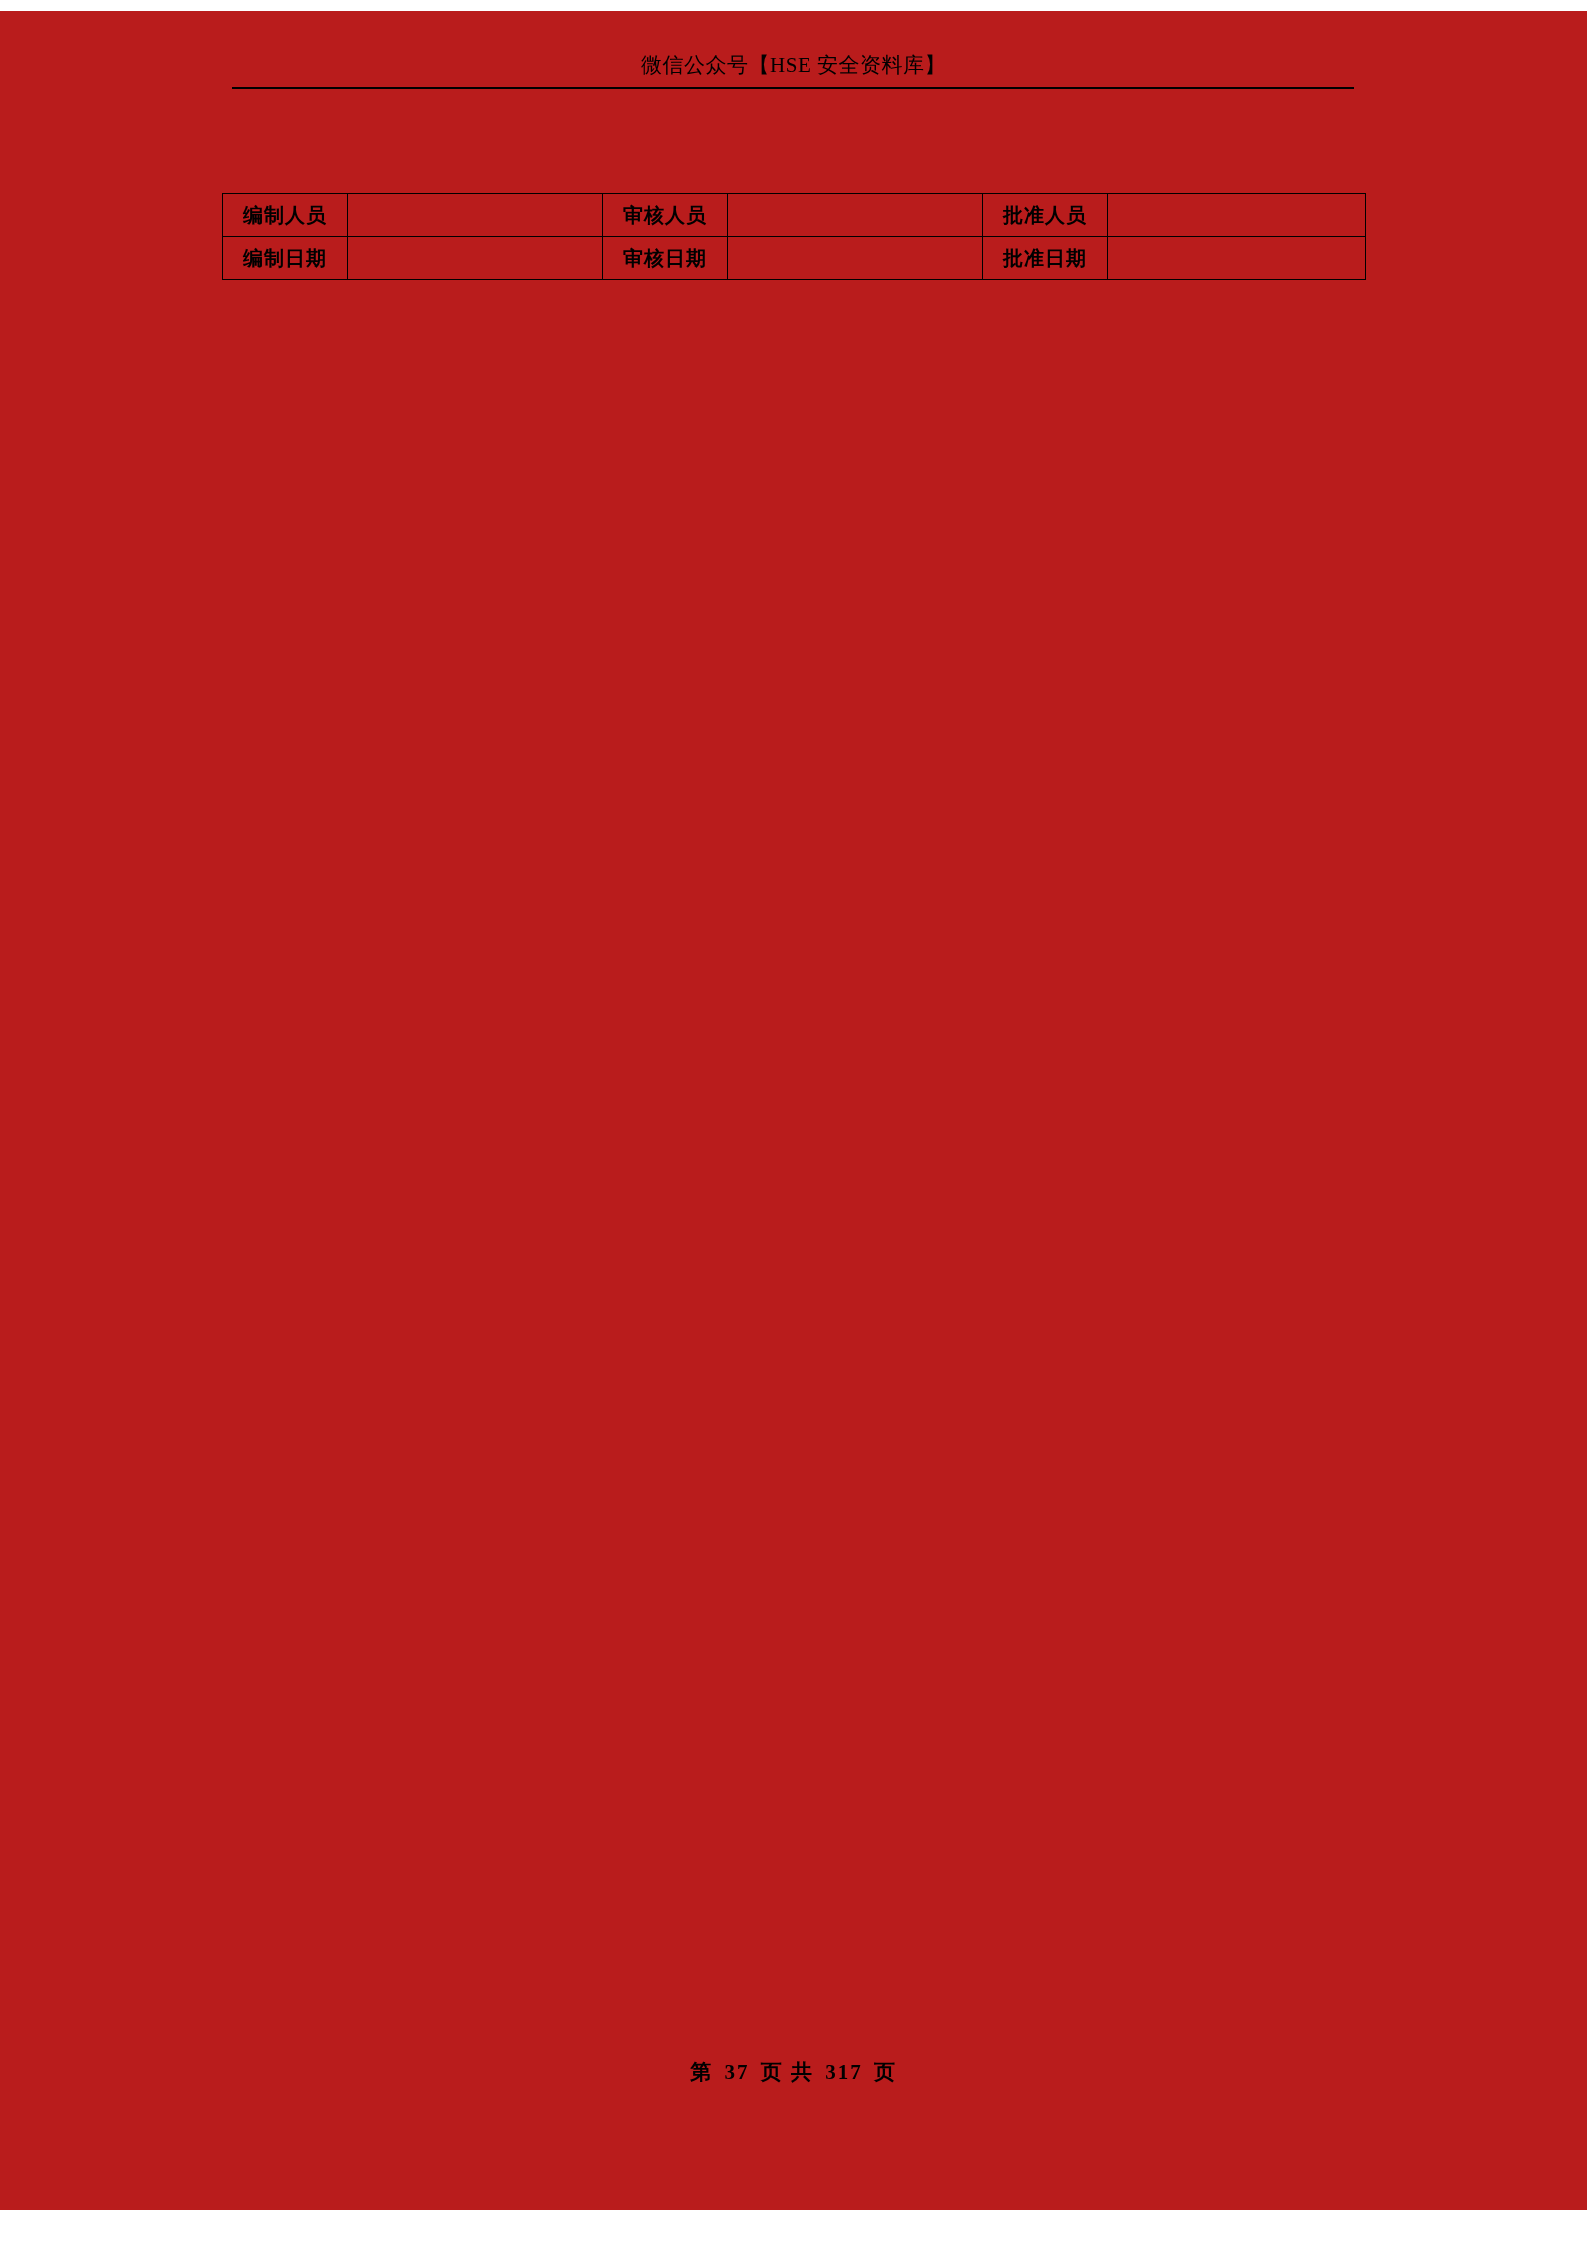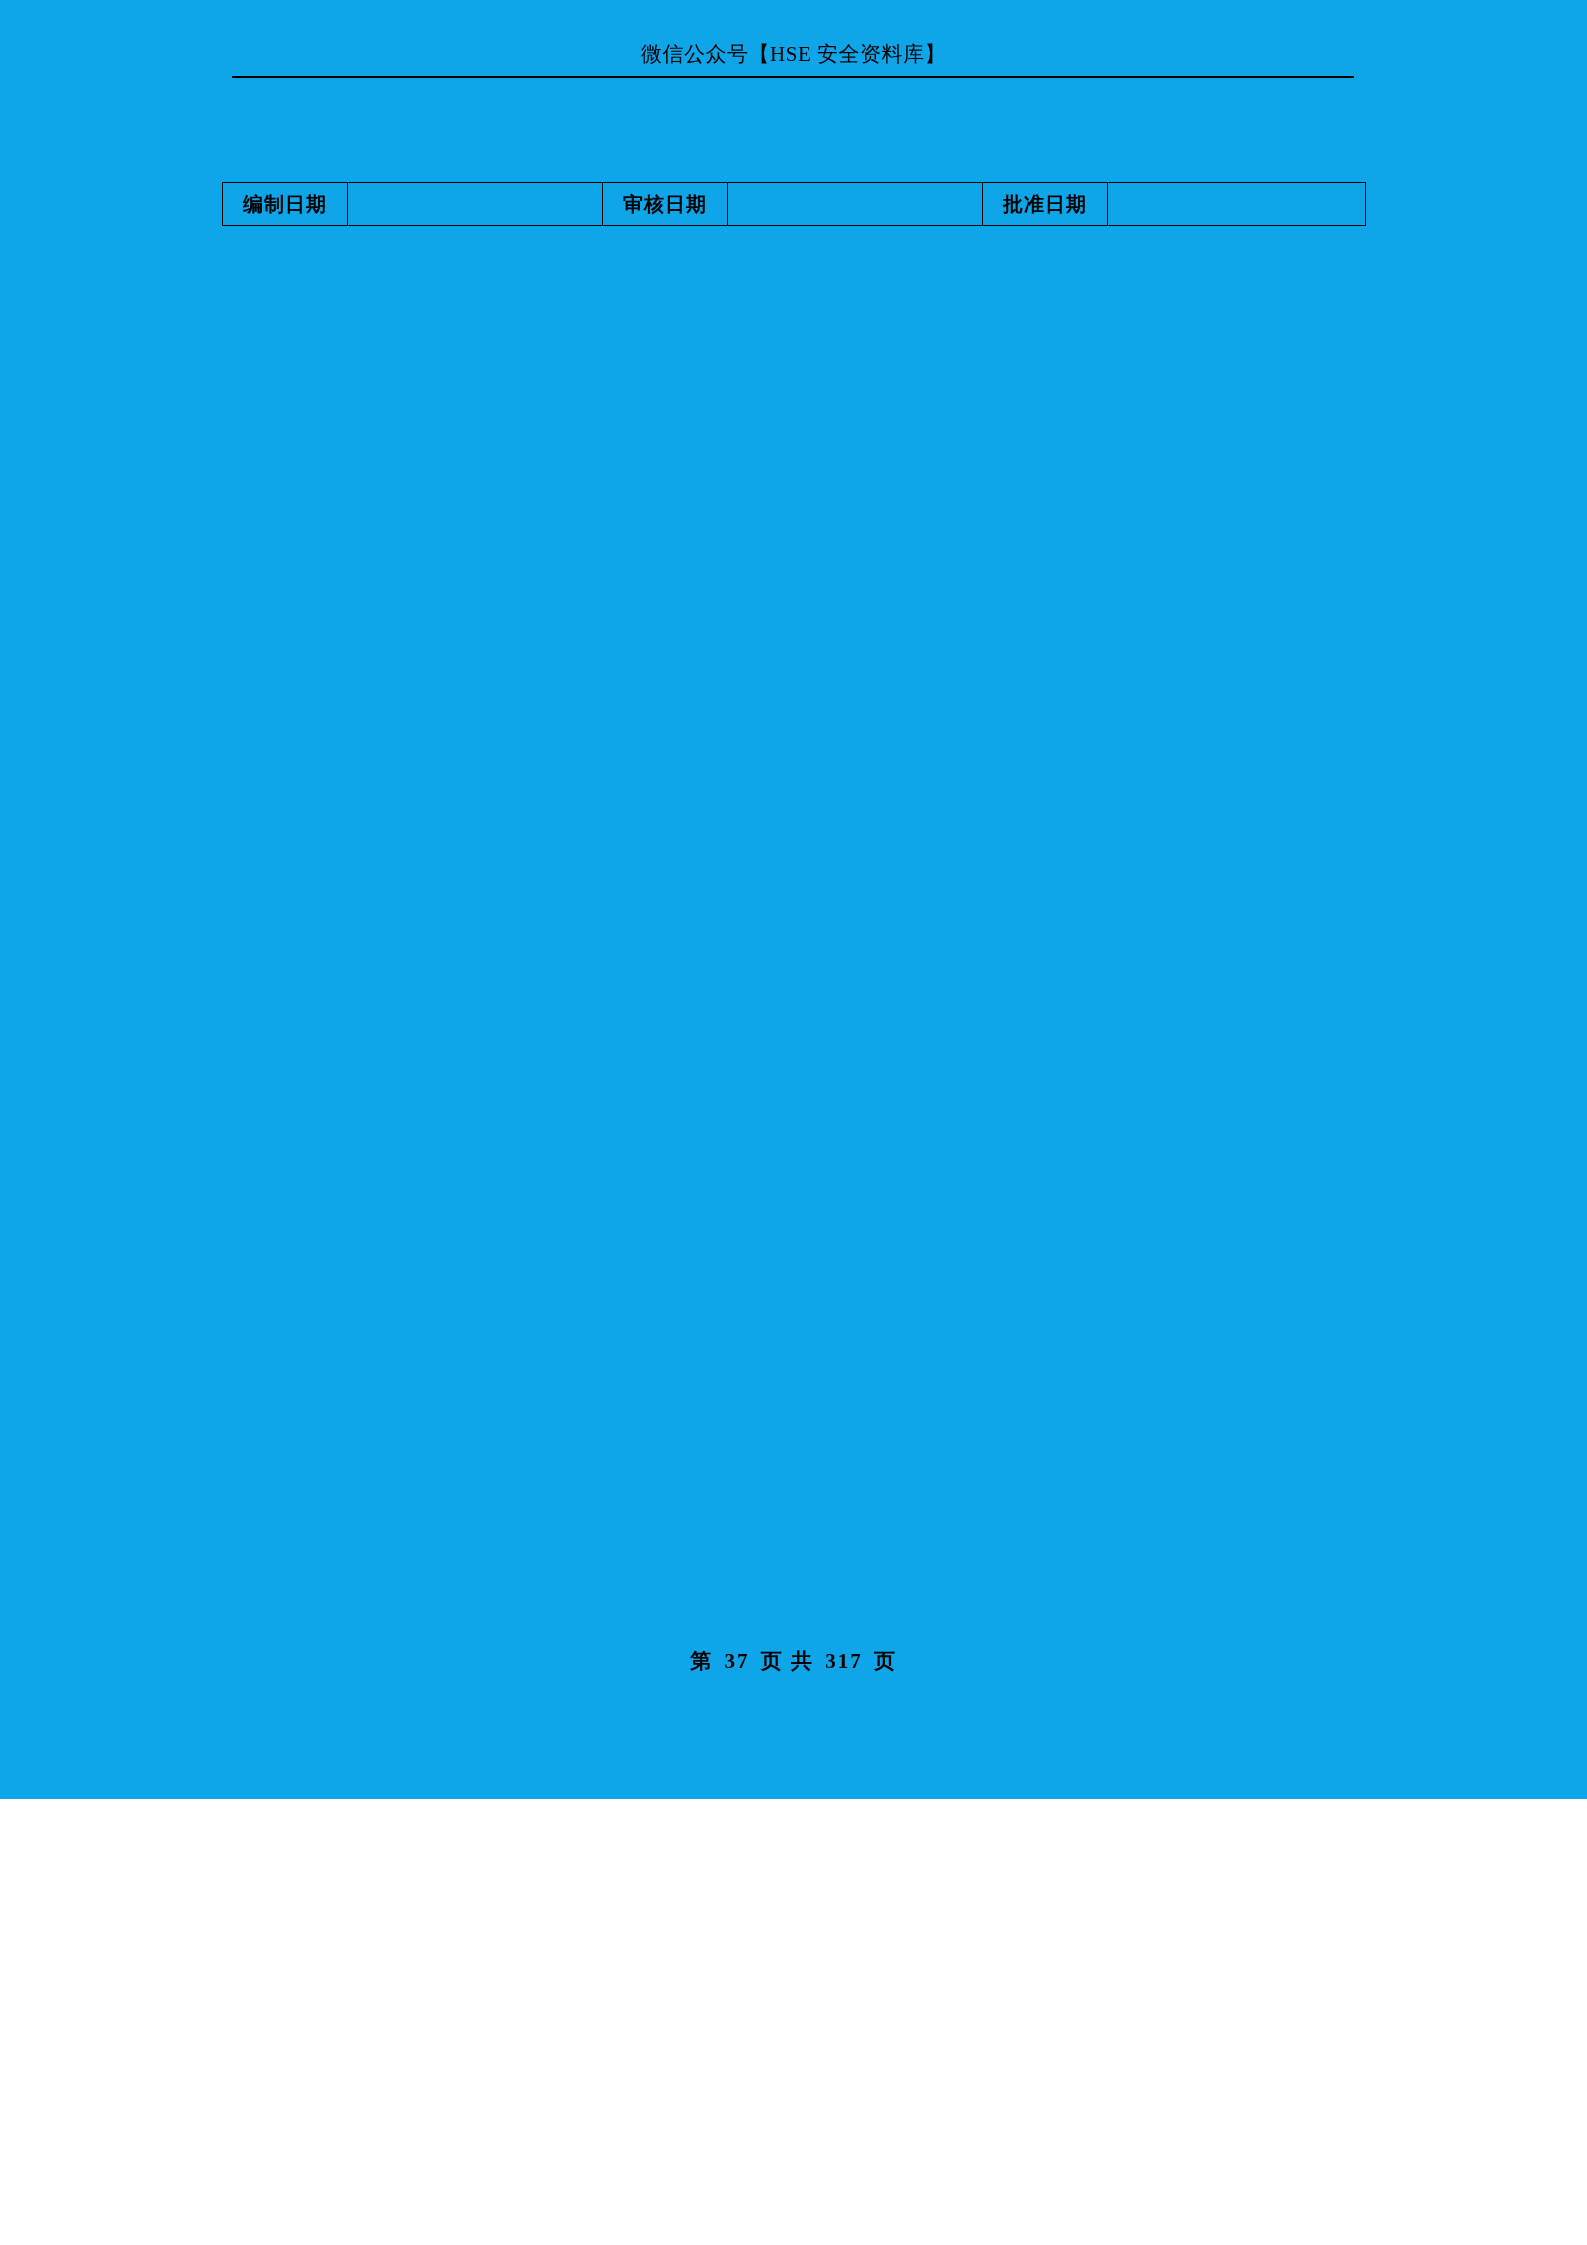--- a/index.html
+++ b/index.html
@@ -7,24 +7,25 @@
     padding: 0;
     background: #ffffff;
   }
   body {
     font-family: "Liberation Serif", "DejaVu Serif", serif;
     color: #000000;
   }
   .page {
     position: relative;
     width: 1587px;
-    height: 1799px;
-    background: #0ea5e9;
+    height: 2199px;
+    background: #b91c1c;
     overflow: hidden;
     box-sizing: border-box;
+    margin-top: 11px;
   }
 
   
   .header {
     position: absolute;
     left: 0;
     top: 40px;
     width: 100%;
     text-align: center;
   }
@@ -120,20 +121,28 @@
         <col style="width:255px">
         <col style="width:125px">
         <col style="width:255px">
         <col style="width:125px">
         <col style="width:258px">
       </colgroup>
       <tbody>
 
 
 
+        <tr>
+          <td class="label-cell">编制人员</td>
+          <td class="value-cell"></td>
+          <td class="label-cell">审核人员</td>
+          <td class="value-cell"></td>
+          <td class="label-cell">批准人员</td>
+          <td class="value-cell"></td>
+        </tr>
 
         <tr>
           <td class="label-cell">编制日期</td>
           <td class="value-cell"></td>
           <td class="label-cell">审核日期</td>
           <td class="value-cell"></td>
           <td class="label-cell">批准日期</td>
           <td class="value-cell"></td>
         </tr>
       </tbody>

